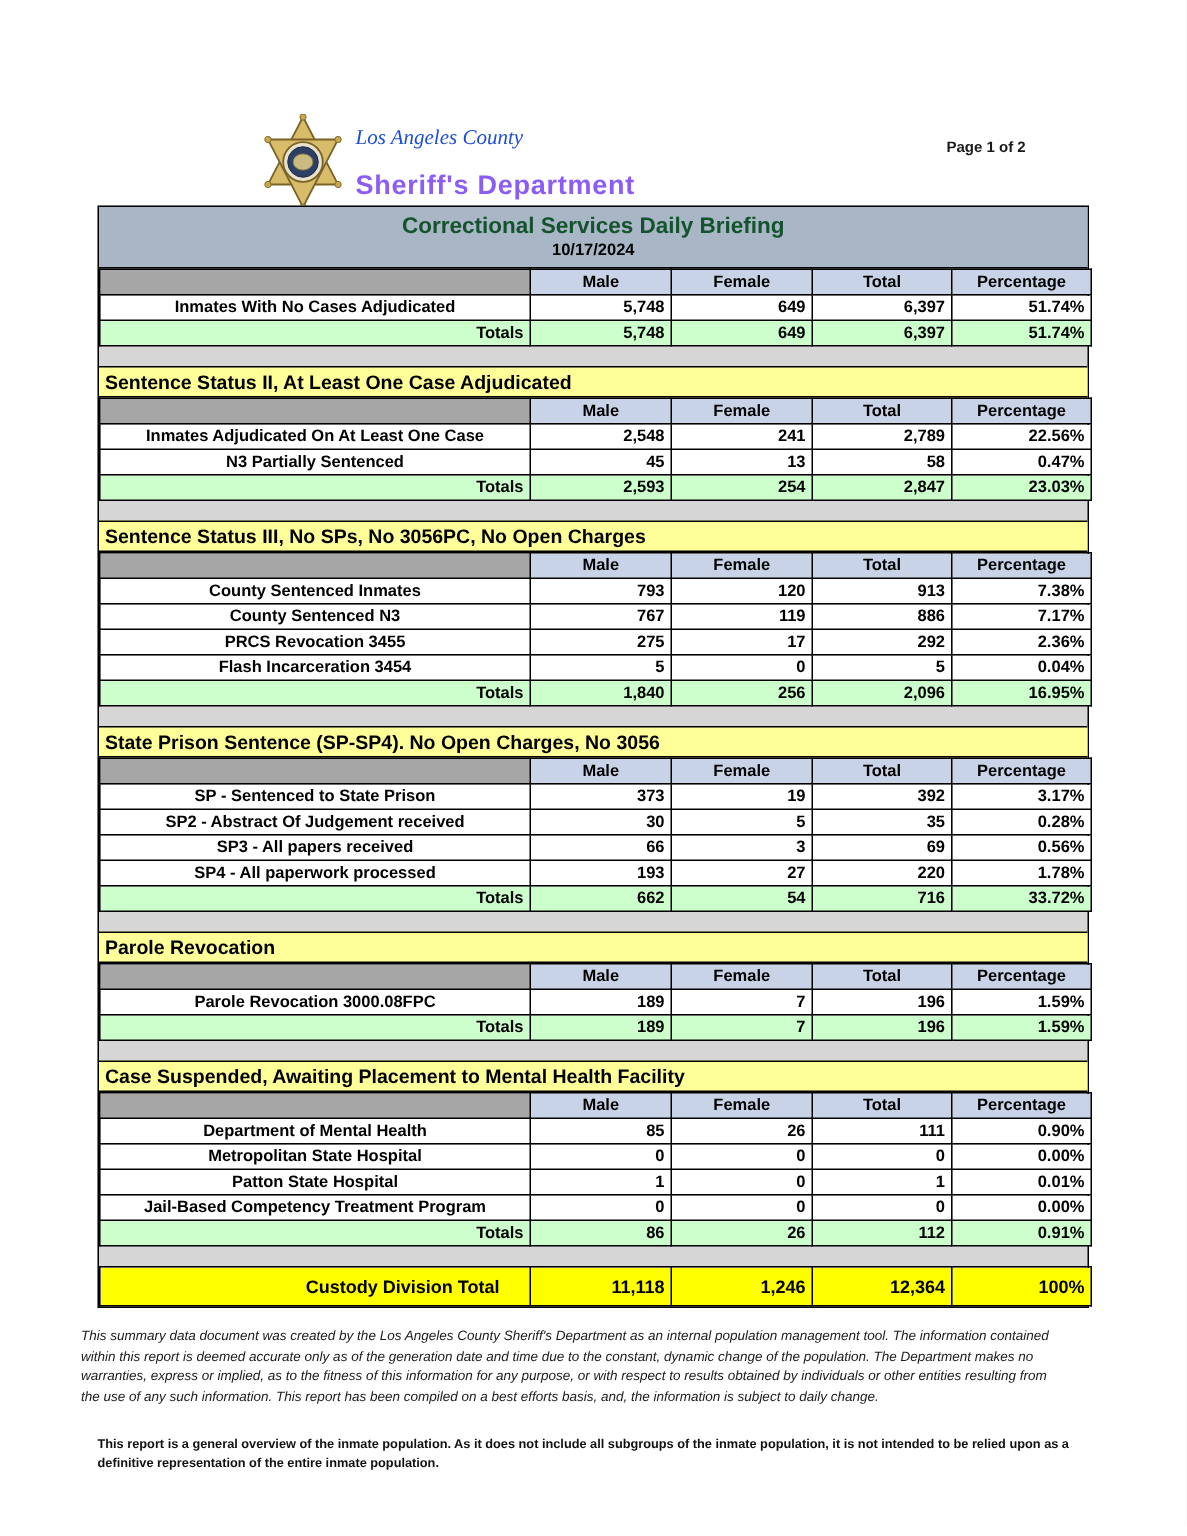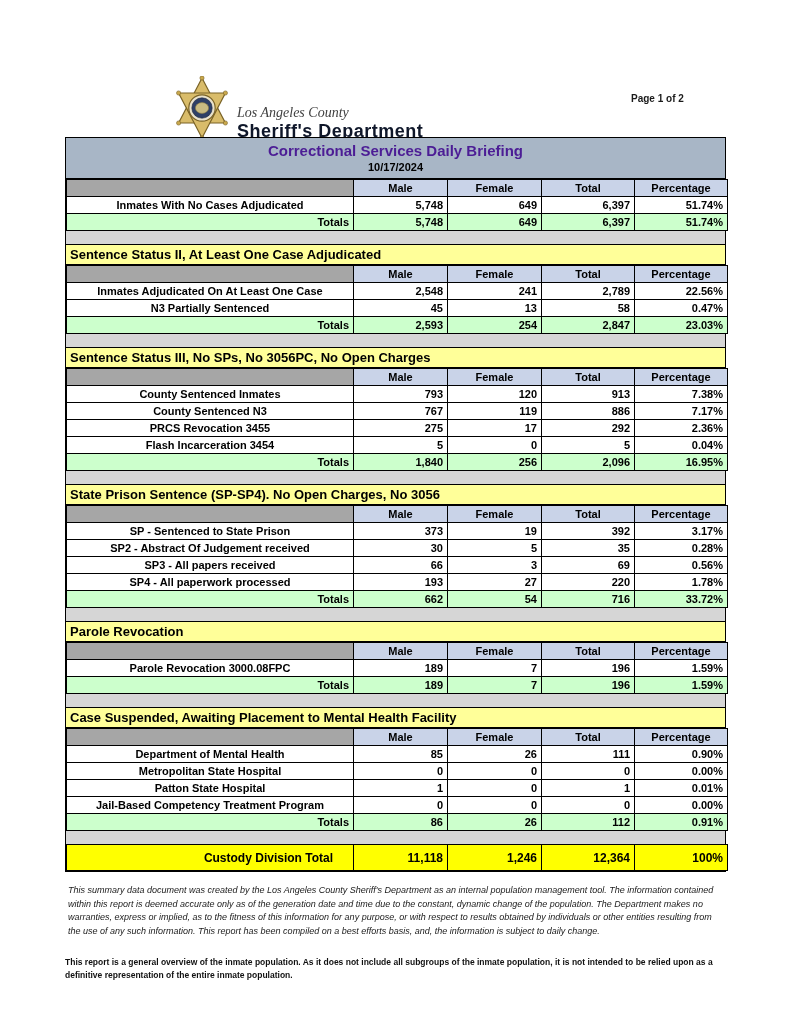--- a/index.html
+++ b/index.html
@@ -4,28 +4,28 @@
 <style>
   * { margin:0; padding:0; box-sizing:border-box; }
   html,body { background:#fff; }
   body { width:791px; height:1024px; font-family:"Liberation Sans", sans-serif; position:relative; overflow:hidden; }
   .page { position:absolute; inset:0; background:#fff; }
 
   
   .hdr-area { position:absolute; left:0; top:0; width:791px; height:137px; }
   .badge { position:absolute; left:172px; top:76px; }
   .agency { position:absolute; left:237px; top:85px; }
-  .agency .county { font-family:"Liberation Serif", serif; font-style:italic; font-size:14px; color:#404040;margin-top:20px; }
-  .agency .dept { font-size:18px; font-weight:bold; color:#0f172a; letter-spacing:0.5px; margin-top:0px; }
+  .agency .county { font-family:"Liberation Serif", serif; font-style:italic; font-size:14px; color:#1d4ed8; }
+  .agency .dept { font-size:18px; font-weight:bold; color:#8b5cf6; letter-spacing:0.5px; margin-top:12px; }
   .page-label { position:absolute; left:631px; top:93px; font-size:10px; font-weight:bold; color:#1a1a1a; }
 
   
   .report { position:absolute; left:65px; top:137px; width:661px; background:#D6D6D6; border:1px solid #000; }
   .title-band { background:#A8B6C6; border-bottom:1px solid #000; text-align:center; padding:3px 0 3px 0; }
-  .title-band .rtitle { font-size:15px; font-weight:bold; line-height:19px; color:#4c1d95; }
+  .title-band .rtitle { font-size:15px; font-weight:bold; line-height:19px; color:#14532d; }
   .title-band .rdate { font-size:11px; font-weight:bold; line-height:15px; color:#000; }
 
   .sec { margin-top:13px; }
   .sec.first { margin-top:0; }
   .sec-title { background:#FFFF99; border-top:1px solid #000; border-bottom:1px solid #000; font-size:13px; font-weight:bold; padding:2px 4px 2px 4px; line-height:15px; color:#000; }
   table.grid { width:100%; border-collapse:collapse; table-layout:fixed; }
   table.grid col.c0 { width:287px; }
   table.grid col.c1 { width:94px; }
   table.grid col.c2 { width:94px; }
   table.grid col.c3 { width:93px; }
@@ -37,21 +37,21 @@
   td.lbl { text-align:center; padding-left:3px; }
   td.num { text-align:right; }
   tr.totrow td { background:#CCFFCC; }
   td.totlbl { text-align:right; padding-right:5px; }
 
   .grand { margin-top:13px; }
   table.grid tr.grandrow td { background:#FFFF00; height:26px; font-size:12px; }
   tr.grandrow td.glbl { text-align:right; font-size:13.5px; padding-right:20px; }
 
   
-  .fn1 { position:absolute; left:68px; top:884px; width:651px; font-size:9px; font-style:italic; line-height:1.5; color:#1a1a1a; }
+  .fn1 { position:absolute; left:54px; top:884px; width:651px; font-size:9px; font-style:italic; line-height:1.5; color:#1a1a1a; }
   .fn2 { position:absolute; left:65px; top:956px; width:658px; font-size:8.5px; line-height:1.55; color:#111;font-weight:bold; }
 </style>
 </head>
 <body>
 
 <div class="page">
 
   <div class="hdr-area">
     <div class="badge">
       <svg width="60" height="64" viewBox="0 0 100 106">

